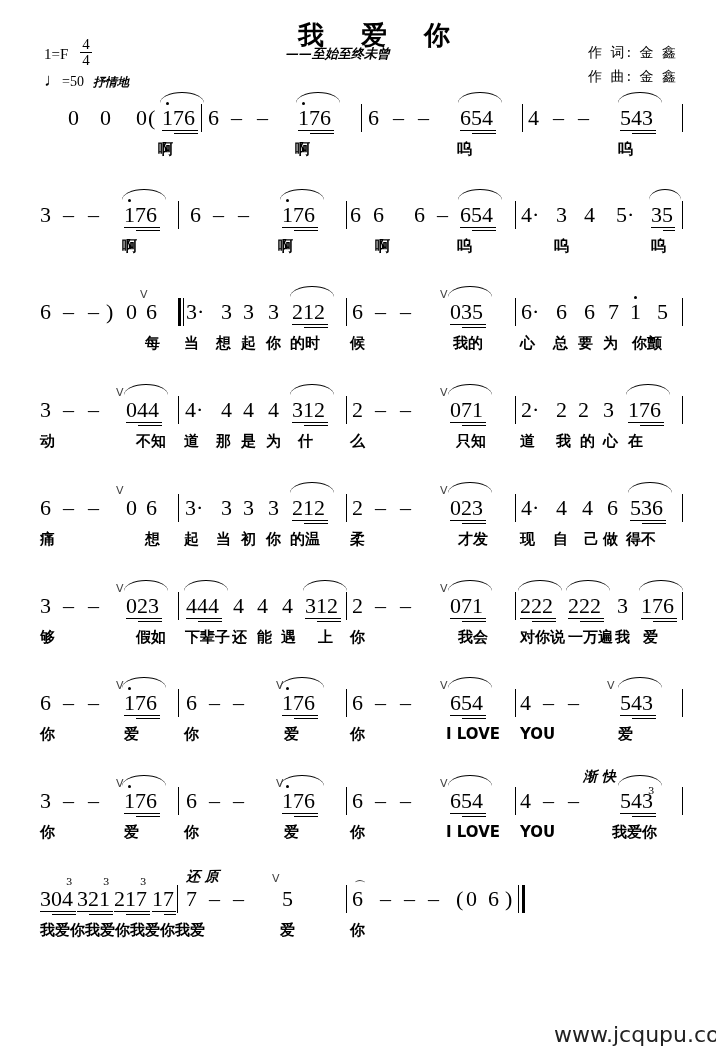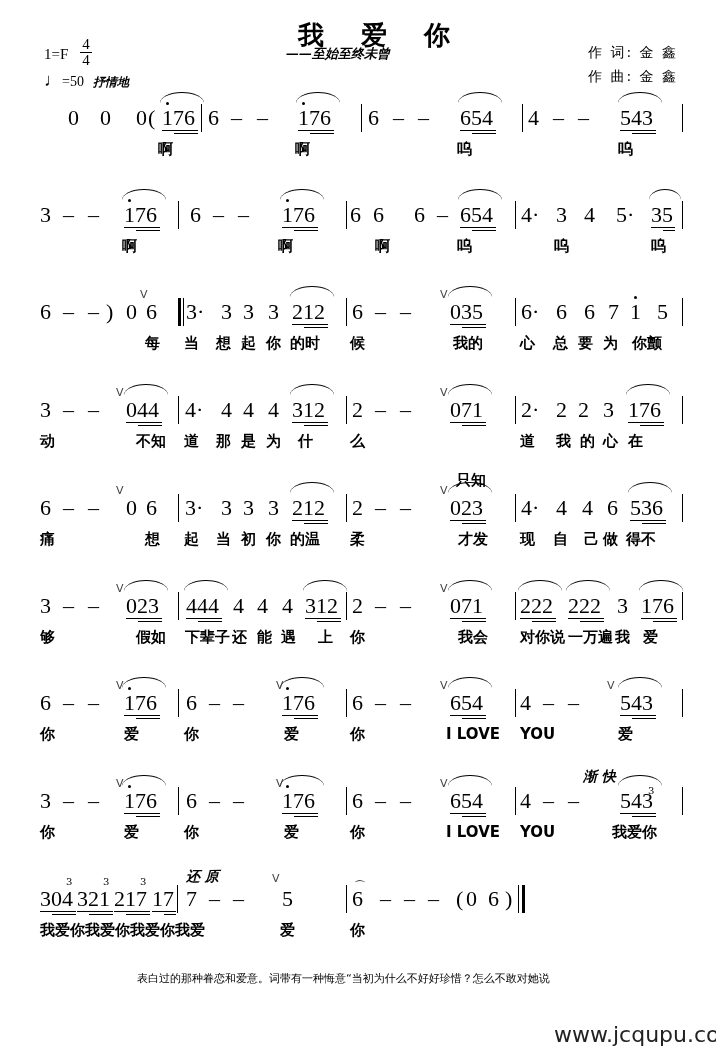--- a/index.html
+++ b/index.html
@@ -206,21 +206,21 @@
     <div class="bar" style="left: 515px; top: 396px; height: 28px;"></div>
     <div class="bar" style="left: 682px; top: 396px; height: 28px;"></div>
     <div class="abs lyric" style="left: 40px; top: 432px;">动</div>
     <div class="abs lyric" style="left: 136px; top: 432px;">不知</div>
     <div class="abs lyric" style="left: 184px; top: 432px;">道</div>
     <div class="abs lyric" style="left: 216px; top: 432px;">那</div>
     <div class="abs lyric" style="left: 241px; top: 432px;">是</div>
     <div class="abs lyric" style="left: 266px; top: 432px;">为</div>
     <div class="abs lyric" style="left: 298px; top: 432px;">什</div>
     <div class="abs lyric" style="left: 350px; top: 432px;">么</div>
-    <div class="abs lyric" style="left: 456px; top: 432px; margin-top: 39px;">只知</div>
+    <div class="abs lyric" style="left: 456px; top: 432px;">只知</div>
     <div class="abs lyric" style="left: 520px; top: 432px;">道</div>
     <div class="abs lyric" style="left: 556px; top: 432px;">我</div>
     <div class="abs lyric" style="left: 580px; top: 432px;">的</div>
     <div class="abs lyric" style="left: 603px; top: 432px;">心</div>
     <div class="abs lyric" style="left: 628px; top: 432px;">在</div>
     <div class="abs breath" style="left: 116px; top: 484px;">V</div>
     <div class="abs breath" style="left: 440px; top: 484px;">V</div>
     <div class="abs note" style="left: 40px; top: 496px;">6</div>
     <div class="abs note" style="left: 63px; top: 496px;">–</div>
     <div class="abs note" style="left: 88px; top: 496px;">–</div>
@@ -451,15 +451,14 @@
 
 <div class="abs expr" style="left:583px; top:768px; font-size:14px;">渐 快</div>
 <div class="abs expr" style="left:186px; top:868px; font-size:14px;">还  原</div>
 <div class="abs" style="left:648px; top:785px; font-size:10px;">3</div>
 <div class="abs" style="left:66px; top:876px; font-size:10px;">3</div>
 <div class="abs" style="left:103px; top:876px; font-size:10px;">3</div>
 <div class="abs" style="left:140px; top:876px; font-size:10px;">3</div>
 <div class="abs" style="left:354px; top:878px; font-size:12px;">⌒</div>
 
 <div class="abs footer" style="left:137px; top:972px;">
-  <div>表白过的那种眷恋和爱意。词带有一种悔意“当初为什么不好好珍惜？怎么不敢对她说</div>
 </div>
 <div class="abs wm" style="left:554px; top:1022px;">www.jcqupu.com</div>
 
 </body></html>

